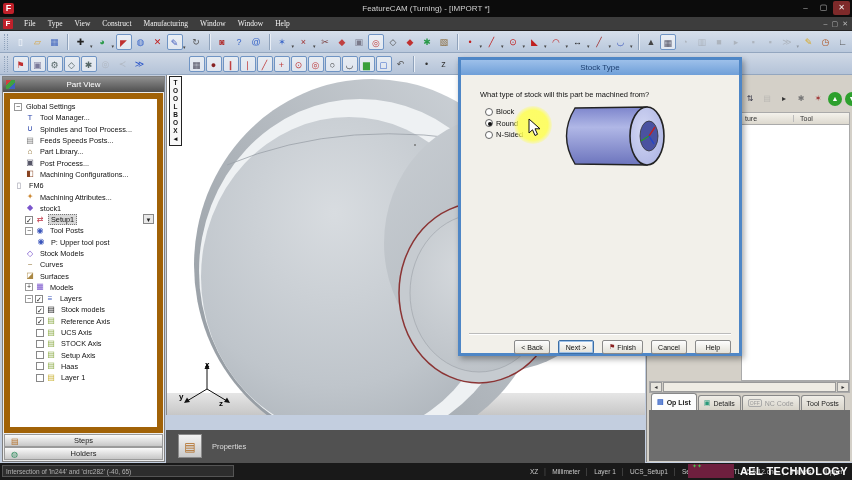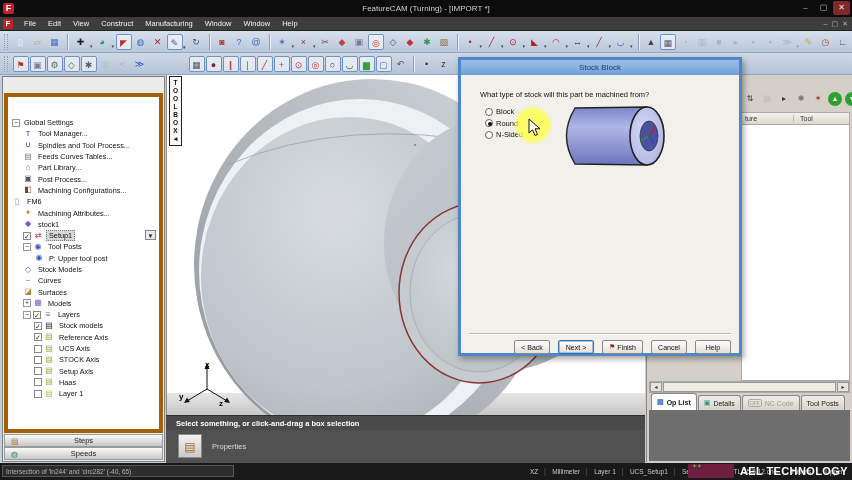--- a/index.html
+++ b/index.html
@@ -45,21 +45,21 @@
   .geom-gap{width:40px;flex:0 0 auto;}
 
   
   .left-panel{position:absolute;left:2px;top:76px;width:163px;height:386px;
     background:#ececec;border:1px solid #7f7f7f;}
   .lp-header{height:15px;background:linear-gradient(#8f8f8f,#4f4f4f);color:#fff;
     font-size:8px;line-height:15px;text-align:center;position:relative;}
   .lp-header-icon{position:absolute;left:3px;top:3px;width:9px;height:9px;
     background:linear-gradient(135deg,#d04040 33%,#40a040 33% 66%,#4060c0 66%);}
   .tree{position:absolute;left:1px;right:1px;top:16px;bottom:28px;background:#fff;
-    border:4px solid #a16207;overflow:hidden;padding-top:20px;}
+    border:6px solid #a16207;overflow:hidden;padding-top:2px;}
   .trow{height:11.3px;display:flex;align-items:center;font-size:7.3px;color:#111;
     white-space:nowrap;position:relative;}
   .texp{width:8px;height:8px;border:1px solid #999;background:#fff;font-size:7px;
     line-height:6px;text-align:center;color:#333;margin-right:2px;flex:0 0 auto;}
   .tchk{width:8px;height:8px;border:1px solid #888;background:#fff;font-size:7px;
     line-height:8px;text-align:center;color:#222;margin-right:2px;flex:0 0 auto;}
   .ticon{width:10px;margin-right:3px;font-size:8px;line-height:10px;text-align:center;flex:0 0 auto;}
   .tlabel{padding:0 2px;}
   .tlabel.selected{background:#d9d9d9;border:1px dotted #777;}
   .ttrail{position:absolute;right:3px;top:0;width:11px;height:10px;border:1px solid #888;
@@ -168,23 +168,23 @@
     <div class="title-text">FeatureCAM (Turning) - [IMPORT *]</div>
     <div class="win-controls">
       <div class="win-btn">–</div>
       <div class="win-btn">▢</div>
       <div class="win-btn close">✕</div>
     </div>
   </div>
 
   <div class="menubar">
     <div class="menu-logo">F</div>
-    <div id="menu-items" style="display:flex;">
+    <div id="menu-items" style="display:flex;font-family:Liberation Serif, serif;">
         <span class="menu-item">File</span>
-        <span class="menu-item">Edit</span>
+        <span class="menu-item">Type</span>
         <span class="menu-item">View</span>
         <span class="menu-item">Construct</span>
         <span class="menu-item">Manufacturing</span>
         <span class="menu-item">Window</span>
         <span class="menu-item">Window</span>
         <span class="menu-item">Help</span>
       </div>
     <div class="mdi-controls">
       <span class="mdi-btn">–</span>
       <span class="mdi-btn">▢</span>
@@ -273,36 +273,40 @@
         <span class="tbtn boxed" style="color: rgb(58, 102, 200);">▢</span>
         <span class="tbtn" style="color: rgb(85, 85, 85);">↶</span>
         <span class="tsep"></span>
         <span class="tbtn" style="color: rgb(51, 51, 51);">•</span>
         <span class="tbtn" style="color: rgb(51, 51, 51);">z</span>
         <span class="tbtn" style="color: rgb(138, 106, 74);">◄</span>
       </div>
   </div>
 
   <div class="left-panel">
+    <div class="lp-header">
+      <span class="lp-header-icon"></span>
+      <span>Part View</span>
+    </div>
     <div class="tree" id="tree">
         <div class="trow" style="padding-left: 4px;">
           <span class="texp">−</span>
           <span class="tlabel">Global Settings</span>
         </div>
         <div class="trow" style="padding-left: 15px;">
           <span class="ticon" style="color: rgb(42, 68, 170);">T</span>
           <span class="tlabel">Tool Manager...</span>
         </div>
         <div class="trow" style="padding-left: 15px;">
           <span class="ticon" style="color: rgb(42, 68, 170);">∪</span>
           <span class="tlabel">Spindles and Tool Process...</span>
         </div>
         <div class="trow" style="padding-left: 15px;">
           <span class="ticon" style="color: rgb(119, 119, 119);">▤</span>
-          <span class="tlabel">Feeds  Curves Tables...</span>
+          <span class="tlabel">Feeds  Speeds Posts...</span>
         </div>
         <div class="trow" style="padding-left: 15px;">
           <span class="ticon" style="color: rgb(138, 106, 42);">⌂</span>
           <span class="tlabel">Part Library...</span>
         </div>
         <div class="trow" style="padding-left: 15px;">
           <span class="ticon" style="color: rgb(85, 85, 102);">▣</span>
           <span class="tlabel">Post Process...</span>
         </div>
         <div class="trow" style="padding-left: 15px;">
@@ -394,21 +398,21 @@
           <span class="ticon" style="color: rgb(200, 176, 48);">▤</span>
           <span class="tlabel">Layer 1</span>
         </div>
       </div>
     <div class="lp-bottom-btn" style="bottom:14px;">
       <span class="lp-btn-icon" style="color:#b06a20;">▤</span>
       <span>Steps</span>
     </div>
     <div class="lp-bottom-btn" style="bottom:1px;">
       <span class="lp-btn-icon" style="color:#2a8a5a;">◍</span>
-      <span>Speeds</span>
+      <span>Holders</span>
     </div>
   </div>
 
   <div class="viewport">
     <svg width="479" height="340">
       <defs>
         <linearGradient id="floorg" x1="0" y1="0" x2="0" y2="1">
           <stop offset="0" stop-color="#e6e6e6"></stop>
             <stop offset="1" stop-color="#c7c7c7"></stop>
         </linearGradient>
@@ -456,23 +460,20 @@
       <line x1="28" y1="30" x2="8" y2="42" stroke="#111" stroke-width="1"></line>
       <polygon points="5,44 11,43 8,38.5" fill="#111"></polygon>
       <line x1="28" y1="30" x2="48" y2="42" stroke="#111" stroke-width="1"></line>
       <polygon points="51,44 45,43 48,38.5" fill="#111"></polygon>
       <text x="26" y="8" font-size="8" font-weight="bold" font-family="Liberation Sans, sans-serif" id="ax-x">x</text>
       <text x="0" y="40" font-size="8" font-weight="bold" font-family="Liberation Sans, sans-serif" id="ax-y">y</text>
       <text x="40" y="47" font-size="8" font-weight="bold" font-family="Liberation Sans, sans-serif" id="ax-z">z</text>
     </svg>
   </div>
 
-  <div class="msgbar">
-    <span>Select something, or click-and-drag a box selection</span>
-  </div>
   <div class="propsbar">
     <div class="props-icon">▤</div>
     <div class="props-label">Properties</div>
   </div>
 
   <div class="right-panel">
     <div class="rp-icons" id="rp-icons">
         <span class="rp-ic" style="color: rgb(51, 51, 68);">⇅</span>
         <span class="rp-ic" style="color: rgb(153, 153, 153); opacity: 0.45;">▤</span>
         <span class="rp-ic" style="color: rgb(51, 51, 51);">▸</span>
@@ -505,21 +506,21 @@
           <span>NC Code</span>
         </div>
         <div class="rp-tab">
           <span>Tool Posts</span>
         </div>
       </div>
     <div class="rp-under"></div>
   </div>
 
   <div class="dialog">
-    <div class="dlg-title">Stock Block</div>
+    <div class="dlg-title">Stock Type</div>
     <div class="dlg-question">What type of stock will this part be machined from?</div>
     <div class="dlg-radios" id="dlg-radios">
         <div class="radio-row">
           <span class="radio-circ"></span>
           <span>Block</span>
         </div>
         <div class="radio-row">
           <span class="radio-circ sel"></span>
           <span>Round</span>
         </div>

